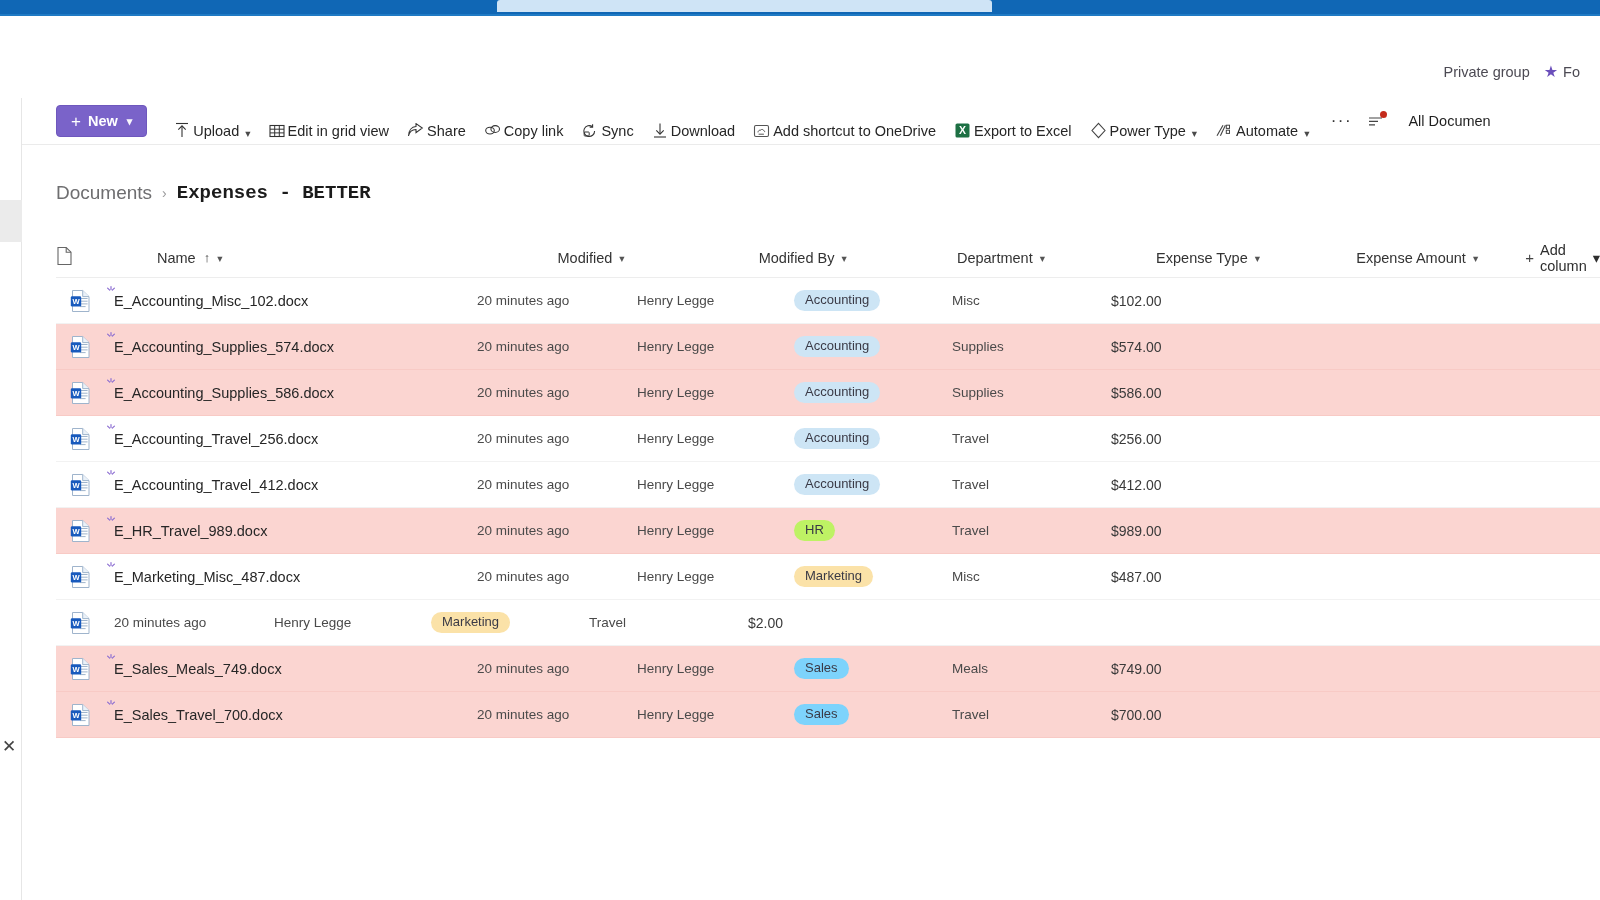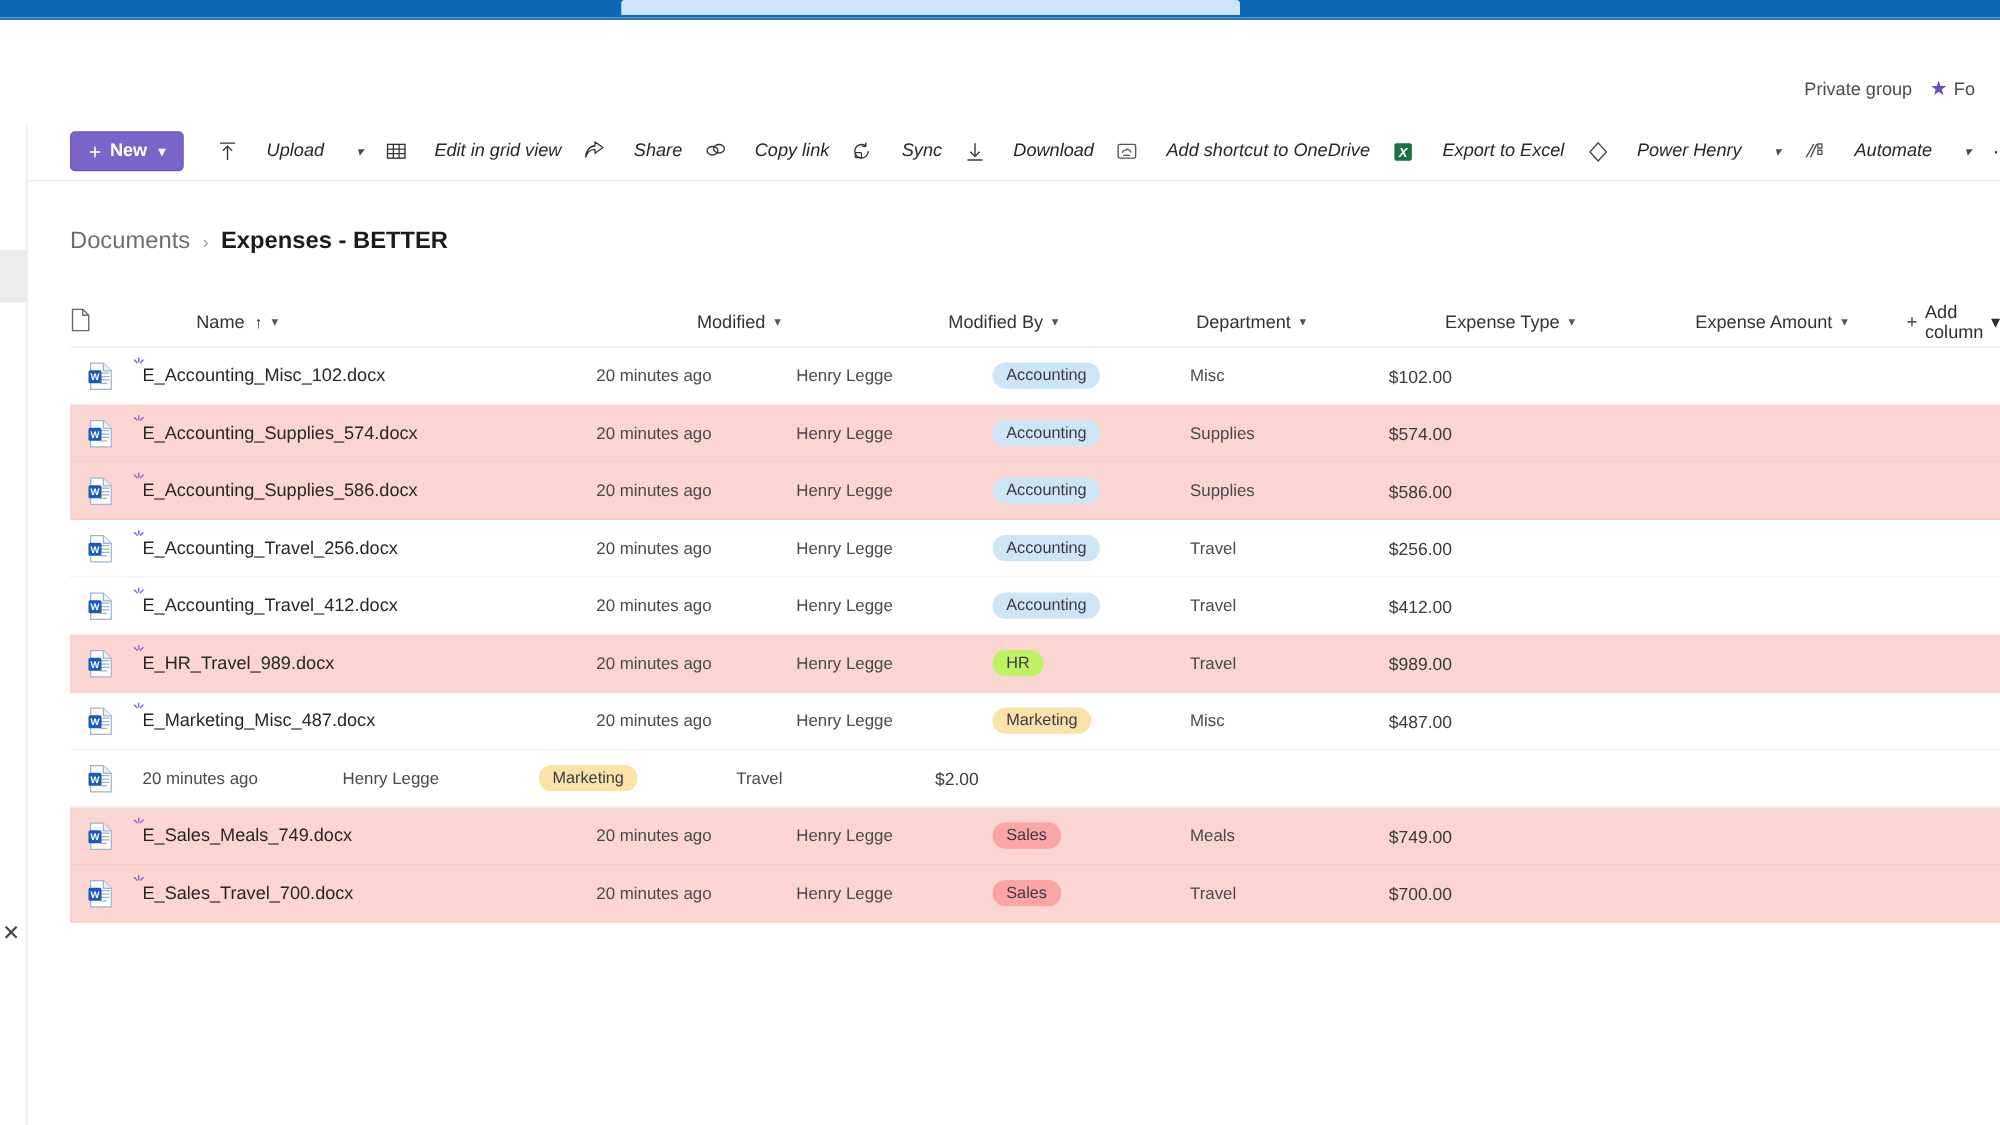--- a/index.html
+++ b/index.html
@@ -62,23 +62,23 @@
   .new-btn {
     display:inline-flex; align-items:center; gap:7px;
     height:32px; padding:0 14px; border-radius:4px;
     background:#7a63c9; color:#fff; font-size:14.5px; font-weight:600;
     border:1px solid #6e57bd; cursor:pointer; margin-right: 18px;
   }
   .new-btn .plus { font-size:17px; font-weight:400; line-height:1; }
   .new-btn .chev { font-size:11px; opacity:.95; margin-left:2px; }
 
   .cmd {
-    display:inline-flex; align-items:center; gap:23px;
+    display:inline-flex; align-items:flex-end; gap:3px;
     height:36px; padding:0 9px; font-size:14.5px; color:#262626;
-    cursor:pointer; border-radius:3px;font-style:italic;
+    cursor:pointer; border-radius:3px;
   }
   .cmd .chev { font-size:10.5px; color:#4a4a4a; margin-left:3px; }
   .cmd svg { display:block; flex: none; }
 
   .cmd-dots {
     display:inline-flex; align-items:center; justify-content:center;
     width:30px; height:34px; font-size:17px; color:#333; letter-spacing:1.5px;
     cursor:pointer; margin:0 8px;
   }
   .view-switch {
@@ -92,21 +92,21 @@
   }
 
   
   .breadcrumb {
     position:absolute; left:56px; top:182px;
     display:flex; align-items:center; gap:10px;
     font-size:19px;
   }
   .bc-root { color:#6e6e70; cursor:pointer; }
   .bc-sep { color:#9a9a9c; font-size:14px; }
-  .bc-current { color:#1b1b1b; font-weight:600; }
+  .bc-current { color:#1b1b1b; font-weight:600;font-family:Liberation Mono, monospace; }
 
   
   .list { position:absolute; left:56px; top:238px; width:1544px; }
   .hdr {
     display:flex; align-items:center; height:40px;
     border-bottom:1px solid #ededed; font-size:14.5px; color:#333;
   }
   .hdr .hcell { display:flex; align-items:center; gap:7px; cursor:pointer;margin-left:44px; }
   .hdr .hcell .chev { font-size:10.5px; color:#555; }
   .sort-arrow { font-size:13px; color:#333; margin-left:1px; }
@@ -136,21 +136,21 @@
   }
   .fname { font-size:14.5px; color:#262626; }
 
   .pill {
     display:inline-block; padding:3px 11px 4px; border-radius:11px;
     font-size:13px; line-height:1.15; color:#3a3a46; white-space:nowrap;
   }
   .pill.accounting { background:#cde5f5; }
   .pill.hr         { background:#bef264; }
   .pill.marketing  { background:#fbe2a8; }
-  .pill.sales      { background:#fca5a5; }
+  .pill.sales      { background:#7dd3fc; }
 
   .muted { color:#4a4a4a; font-size:13.5px; }
   .amt { color:#3a3a3a; font-size:14px; }
   .add-col { display:flex; align-items:center; gap:6px; color:#2e2e2e; font-size:14.5px; cursor:pointer; }
   .add-plus { font-size:15px; color:#444; }
 </style>
 </head>
 <body>
 
 <div class="page">
@@ -266,21 +266,21 @@
       </span>
       <span>Export to Excel</span>
     </div>
 
     <div class="cmd">
       <span>
         <svg width="17" height="17" viewBox="0 0 17 17">
             <path d="M8.5 1.3L15 8.5 8.5 15.7 2 8.5z" stroke="#444" stroke-width="1.1" fill="none"></path>
           </svg>
       </span>
-      <span>Power Henry</span>
+      <span>Power Type</span>
       <span class="chev">▾</span>
     </div>
 
     <div class="cmd">
       <span>
         <svg width="18" height="16" viewBox="0 0 18 16">
             <path d="M2 12.8L8 2.2" stroke="#444" stroke-width="1.1"></path>
             <path d="M5.4 12.8L10.4 2.2" stroke="#444" stroke-width="1.1"></path>
             <rect x="11.3" y="2.2" width="3.2" height="3.2" stroke="#444" stroke-width="1" fill="none"></rect>
             <rect x="11.3" y="7.2" width="3.2" height="3.2" stroke="#444" stroke-width="1" fill="none"></rect>

